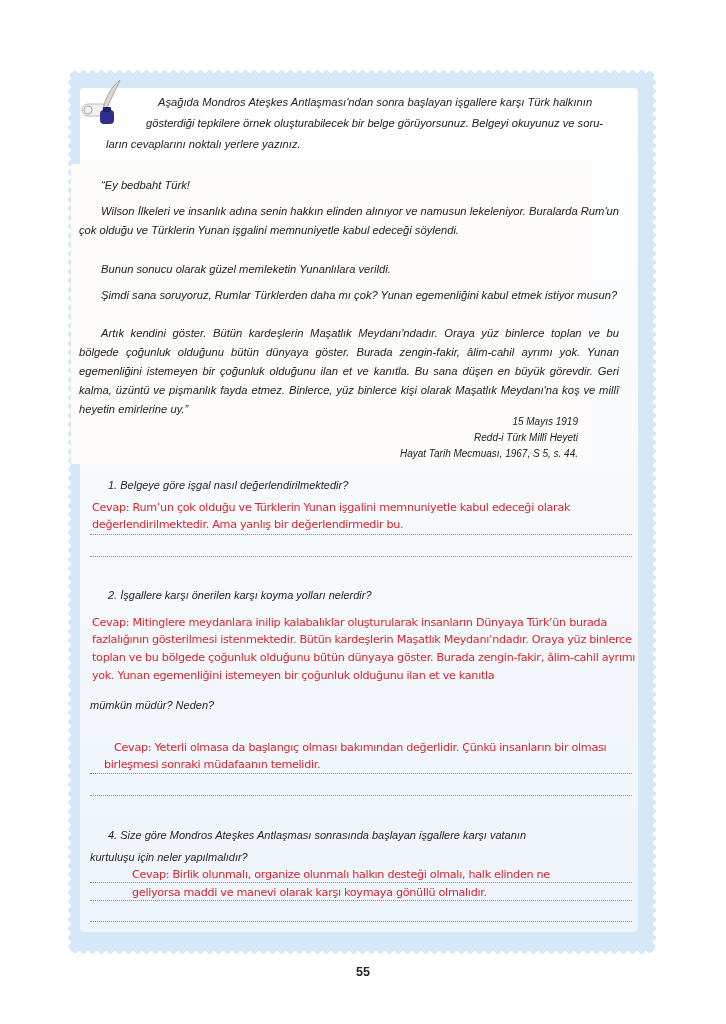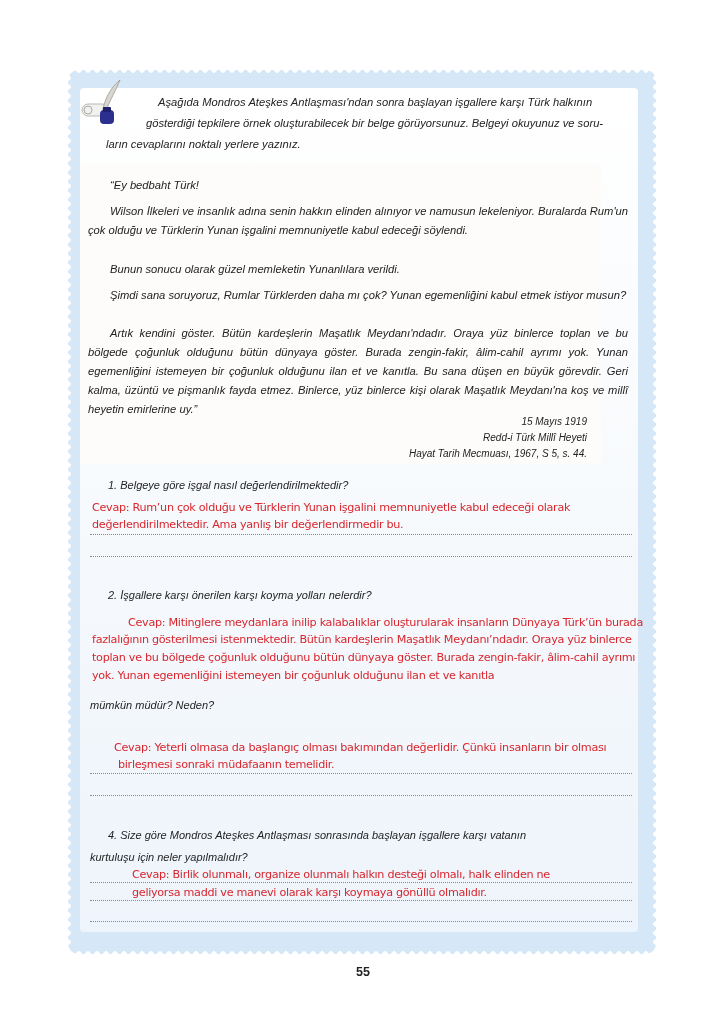--- a/index.html
+++ b/index.html
@@ -37,21 +37,21 @@
     font-size: 11.2px; line-height: 21px; font-style: italic; color: #222;
     text-align: justify;
     margin-left: 24px;
   }
   .intro .ind { display: inline-block; width: 52px; }
   .intro .ind2 { display: inline-block; width: 40px; }
   .quill {
     position: absolute; left: 80px; top: 80px; width: 50px; height: 48px;
   }
   .doc {
-    position: absolute; left: 80px; top: 164px; width: 521px; height: 300px;
+    position: absolute; left: 71px; top: 164px; width: 521px; height: 300px;
     background: #fdfcfa; border-radius: 3px;
   }
   .doc p {
     margin: 0; font-size: 11.2px; line-height: 19px; font-style: italic; color: #222;
     text-align: justify; position: absolute; left: 8px; width: 540px; text-indent: 22px;
   }
   .doc .src {
     position: absolute; right: 14px; font-size: 10px; font-style: italic; color: #222; text-align: right;
   }
   .q {
@@ -110,30 +110,30 @@
   <span class="ind"></span><span>1. Belgeye göre işgal nasıl değerlendirilmektedir?</span>
 </div>
 <div class="ans" style="left:92px; top:499px;">Cevap: Rum’un çok olduğu ve Türklerin Yunan işgalini memnuniyetle kabul edeceği olarak</div>
 <div class="ans" style="left:92px; top:516px;">değerlendirilmektedir. Ama yanlış bir değerlendirmedir bu.</div>
 <div class="dots" style="top:534px;"></div>
 <div class="dots" style="top:556px;"></div>
 
 <div class="q" style="top:584px;">
   <span class="ind"></span><span>2. İşgallere karşı önerilen karşı koyma yolları nelerdir?</span>
 </div>
-<div class="ans" style="left:92px; top:614px;margin-left:36px;">Cevap: Mitinglere meydanlara inilip kalabalıklar oluşturularak insanların Dünyaya Türk’ün burada</div>
+<div class="ans" style="left:92px; top:614px;">Cevap: Mitinglere meydanlara inilip kalabalıklar oluşturularak insanların Dünyaya Türk’ün burada</div>
 <div class="ans" style="left:92px; top:631px;">fazlalığının gösterilmesi istenmektedir. Bütün kardeşlerin Maşatlık Meydanı’ndadır. Oraya yüz binlerce</div>
 <div class="ans" style="left:92px; top:649px;">toplan ve bu bölgede çoğunluk olduğunu bütün dünyaya göster. Burada zengin-fakir, âlim-cahil ayrımı</div>
 <div class="ans" style="left:92px; top:667px;">yok. Yunan egemenliğini istemeyen bir çoğunluk olduğunu ilan et ve kanıtla</div>
 
 <div class="q" style="top:694px;">
   <div>mümkün müdür? Neden?</div>
 </div>
 <div class="ans" style="left:114px; top:739px;">Cevap: Yeterli olmasa da başlangıç olması bakımından değerlidir. Çünkü insanların bir olması</div>
-<div class="ans" style="left:118px; top:756px;">birleşmesi sonraki müdafaanın temelidir.</div>
+<div class="ans" style="left:104px; top:756px;">birleşmesi sonraki müdafaanın temelidir.</div>
 <div class="dots" style="top:773px;"></div>
 <div class="dots" style="top:795px;"></div>
 
 <div class="q" style="top:824px;">
   <div><span class="ind"></span><span>4. Size göre Mondros Ateşkes Antlaşması sonrasında başlayan işgallere karşı vatanın</span></div>
   <div>kurtuluşu için neler yapılmalıdır?</div>
 </div>
 <div class="ans" style="left:132px; top:866px;">Cevap: Birlik olunmalı, organize olunmalı halkın desteği olmalı, halk elinden ne</div>
 <div class="ans" style="left:132px; top:884px;">geliyorsa maddi ve manevi olarak karşı koymaya gönüllü olmalıdır.</div>
 <div class="dots" style="top:882px;"></div>

